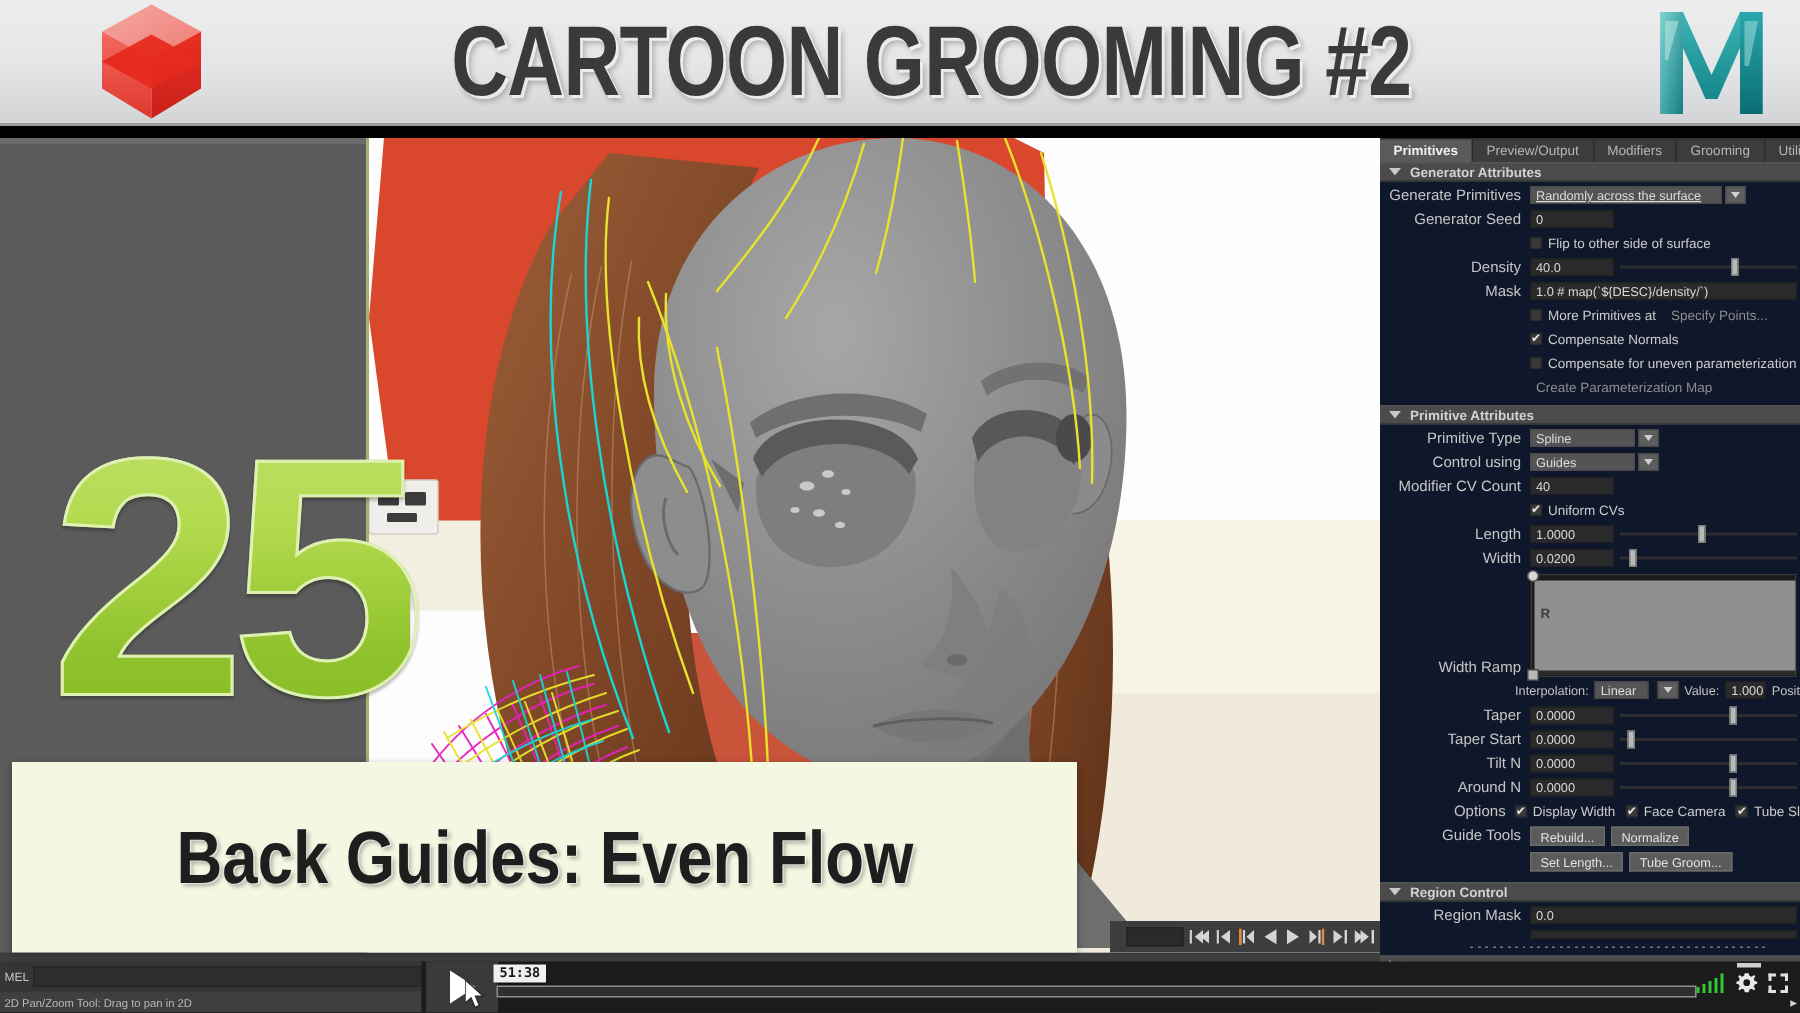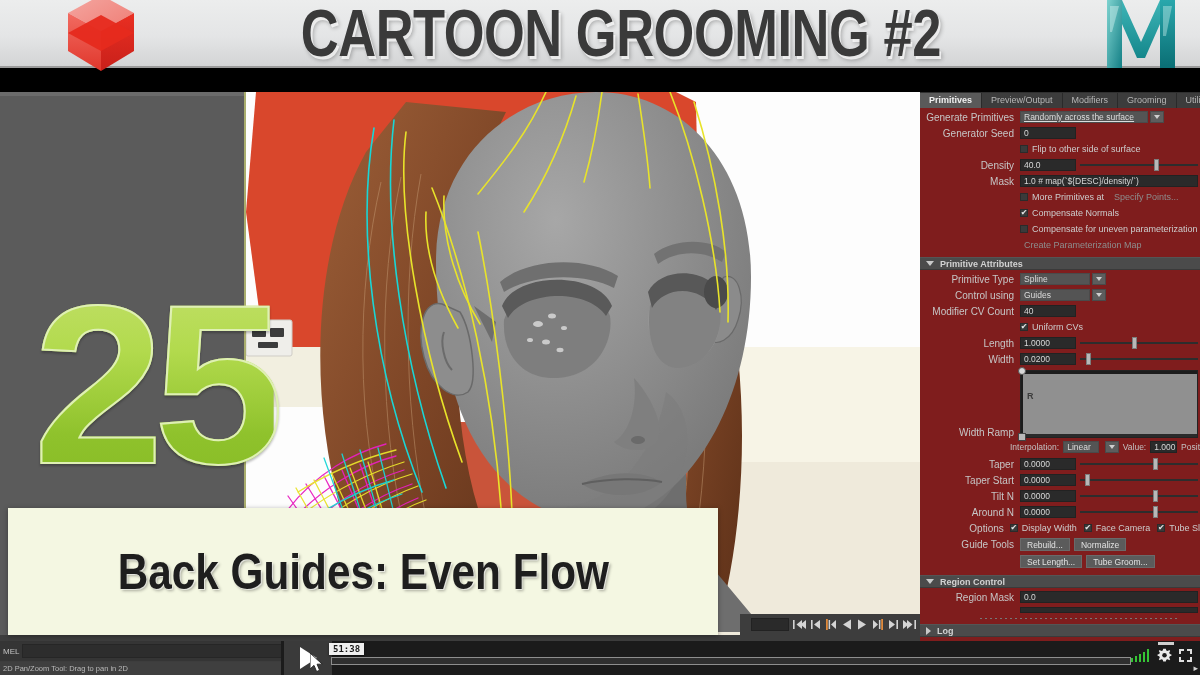--- a/index.html
+++ b/index.html
@@ -5,21 +5,21 @@
   * { box-sizing: border-box; margin: 0; padding: 0; }
   html, body {
     width: 1200px; height: 675px;
     background: #000; overflow: hidden;
     font-family: "Liberation Sans", sans-serif;
   }
   #root { position: relative; width: 1200px; height: 675px; overflow: hidden; }
 
   
   .banner {
-    position: absolute; left: 0; top: 0; width: 1200px; height: 68px;
+    position: absolute; left: 0; top: 0; width: 1200px; height: 84px;
     background: linear-gradient(180deg,#eceded 0%,#e4e5e6 55%,#d3d4d5 100%);
     border-bottom: 2px solid #9a9a9a;
     display: flex; align-items: center; padding-left: 42px;
   }
   .banner-logo-left {
     width: 118px; height: 92px; display: flex; align-items: center; justify-content: center;
   }
   .banner-logo-right {
     width: 118px; height: 92px; display: flex; align-items: center; justify-content: center;
   }
@@ -51,21 +51,21 @@
   
   .viewport {
     position:absolute; left:246px; top:92px; width:674px; height:543px;
     background:#ffffff; overflow:hidden;
   }
   .vp-photo { position:absolute; inset:0; }
 
   
   .panel {
     position:absolute; left:920px; top:92px; width:280px; height:583px;
-    background:#7f1d1d; color:#c8c8c8;
+    background:#0f172a; color:#c8c8c8;
     font-size:9px; overflow:hidden;
   }
   .tabrow { display:flex; height:16px; background:#2f2f2f; align-items:flex-end; }
   .tab {
     font-size:9px; color:#b6b6b6; padding:2px 9px 3px 9px; height:15px;
     background:#3c3c3c; border-right:1px solid #2a2a2a; white-space:nowrap;
     display:flex; align-items:center;
   }
   .tab.active { background:#5a5a5a; color:#f0f0f0; font-weight:600; }
 
@@ -434,20 +434,24 @@
         </div>
       <div class="tab">
           <span>Grooming</span>
         </div>
       <div class="tab">
           <span>Utilities</span>
         </div>
 
     </div>
 
+    <div class="section-head">
+      <span class="tri"></span>
+      <span>Generator Attributes</span>
+    </div>
 
     <div class="row">
       <div class="lbl">Generate Primitives</div>
       <div class="dd w128">
           <span>Randomly across the surface</span>
         </div>
       <div class="ddbtn">
           <span class="ddcaret"></span>
         </div>
     </div>

